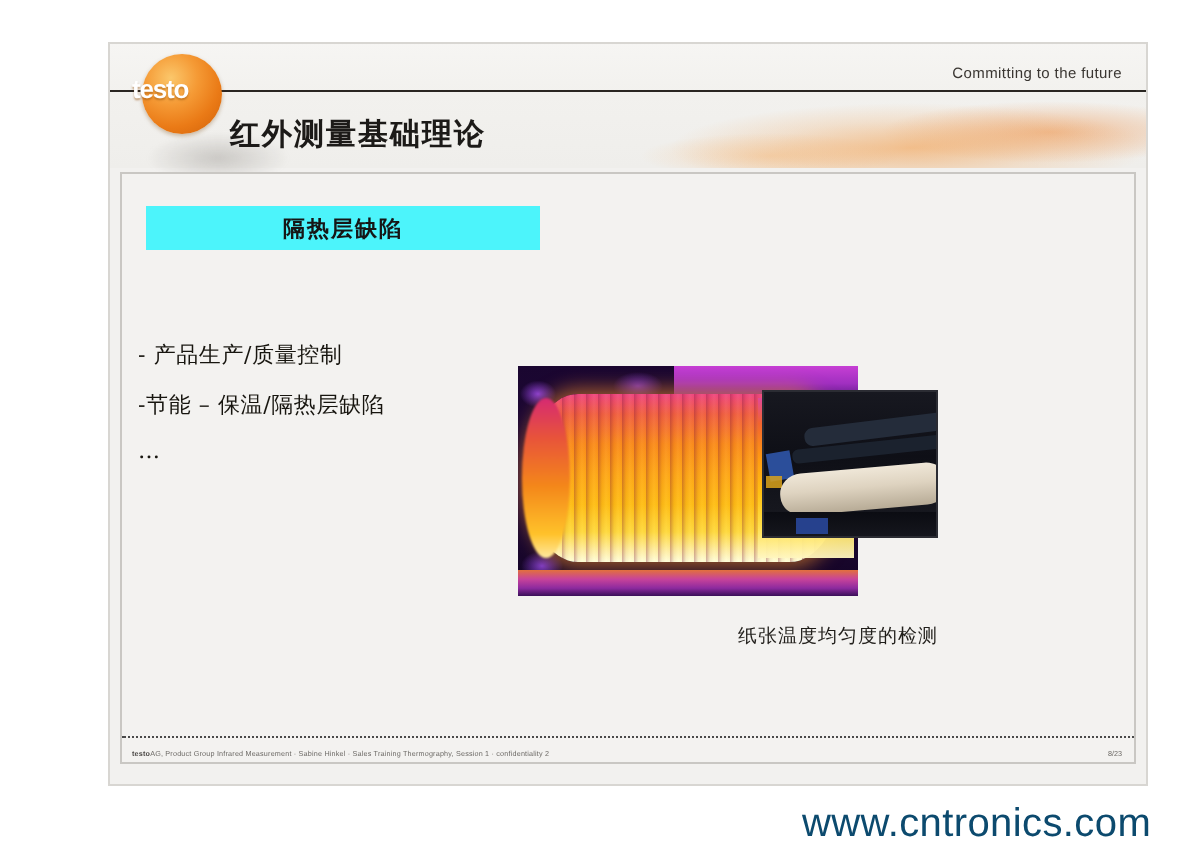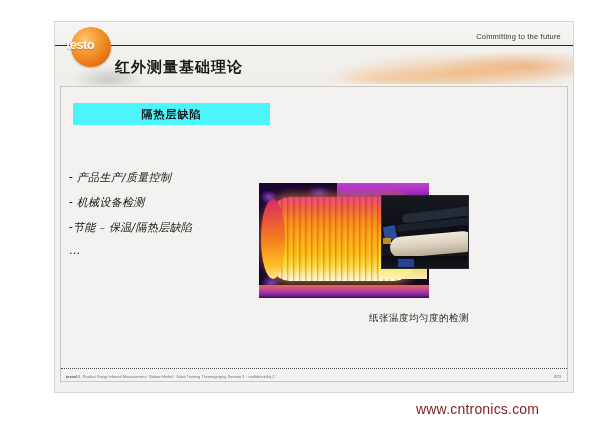--- a/index.html
+++ b/index.html
@@ -154,21 +154,20 @@
     width: 200px;
   }
 
   .bullet {
     font-family: "DejaVu Serif", "Liberation Serif", serif;
     font-size: 11px;
     color: #17150f;
     line-height: 25px;
     white-space: nowrap;
     letter-spacing: 0.3px;
-    font-style: italic;
   }
 
   .bullet-ellipsis {
     font-family: "DejaVu Serif", "Liberation Serif", serif;
     font-size: 11px;
     color: #17150f;
     line-height: 22px;
     letter-spacing: 1px;
   }
 
@@ -393,24 +392,24 @@
     position: absolute;
     right: 6px;
     bottom: 2px;
     font-size: 3.6px;
     color: #6d6a66;
   }
 
   
   .watermark {
     position: absolute;
-    left: 404px;
+    left: 389px;
     top: 401px;
-    font-size: 14px;
-    color: #7f1d1d;
+    font-size: 20px;
+    color: #0c4a6e;
     letter-spacing: 0.2px;
     white-space: nowrap;
   }
 </style>
 </head>
 <body>
 
 <div id="page">
 
   <div id="slide">
@@ -426,21 +425,20 @@
     <div class="slide-title">红外测量基础理论</div>
 
     <div class="content-frame">
 
       <div class="section-box">
         <span class="section-box-label">隔热层缺陷</span>
       </div>
 
       <div class="bullets">
         <div class="bullet">- 产品生产/质量控制</div>
-        <div class="bullet">- 机械设备检测</div>
         <div class="bullet">-节能 – 保温/隔热层缺陷</div>
         <div class="bullet-ellipsis">…</div>
       </div>
 
       <div class="figure">
 
         <div class="thermal">
           <div class="thermal-top-fringe"></div>
           <div class="drum"></div>
           <div class="drum-right"></div>

